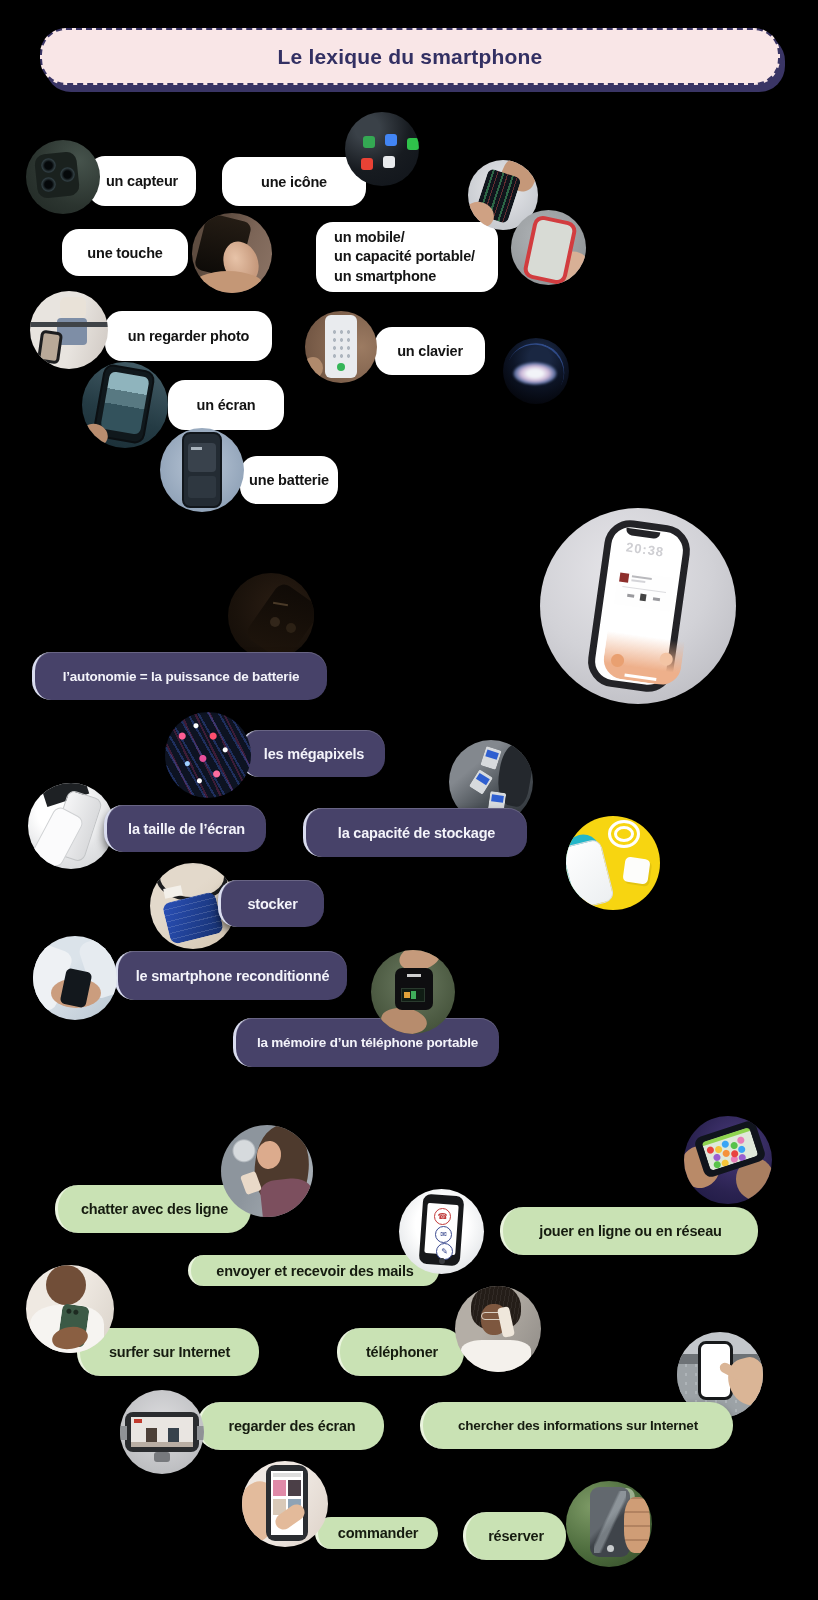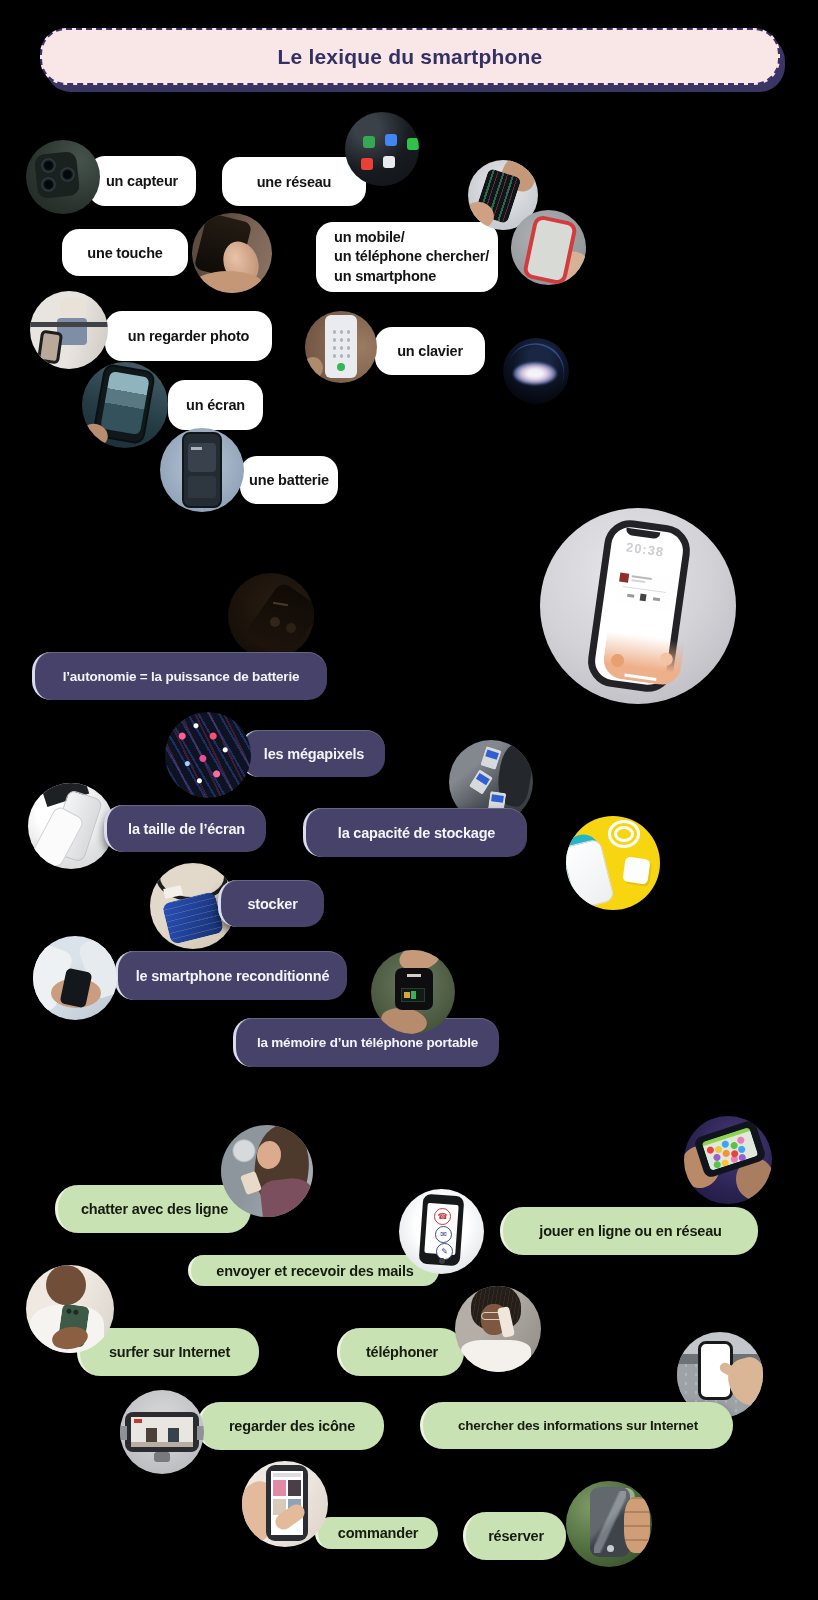--- a/index.html
+++ b/index.html
@@ -259,32 +259,32 @@
       <i class="a"></i>
       <i class="b1"></i>
       <i class="c1"></i>
       <i class="d1"></i>
     </div>
   <div class="b w" style="left:88px;top:156px;width:108px;height:50px">un capteur</div>
 
   <div class="ph p-icone" style="left:345px;top:112px;width:74px;height:74px">
       <i class="a"></i>
     </div>
-  <div class="b w" style="left:222px;top:157px;width:144px;height:49px">une réseau</div>
+  <div class="b w" style="left:222px;top:157px;width:144px;height:49px">une icône</div>
 
   <div class="b w" style="left:62px;top:229px;width:126px;height:47px">une touche</div>
   <div class="ph p-touche" style="left:192px;top:213px;width:80px;height:80px">
       <i class="a"></i>
       <i class="b1"></i>
       <i class="c1"></i>
     </div>
 
   <div class="b w multiline" style="left:316px;top:222px;width:182px;height:70px">
     <span>un mobile/</span>
-    <span>un téléphone chercher/</span>
+    <span>un capacité portable/</span>
     <span>un smartphone</span>
   </div>
   <div class="ph p-mobile1" style="left:468px;top:160px;width:70px;height:70px">
       <i class="a"></i>
       <i class="b1"></i>
       <i class="c1"></i>
     </div>
   <div class="ph p-mobile2" style="left:511px;top:210px;width:75px;height:75px">
       <i class="a"></i>
       <i class="b1"></i>
@@ -308,21 +308,21 @@
 
   <div class="ph p-empreinte" style="left:503px;top:338px;width:66px;height:66px">
       <i class="a"></i>
       <i class="b1"></i>
     </div>
   <div class="ph p-ecran" style="left:82px;top:362px;width:86px;height:86px">
       <i class="a"></i>
       <i class="b1"></i>
       <i class="c1"></i>
     </div>
-  <div class="b w" style="left:168px;top:380px;width:95px;height:50px">un écran</div>
+  <div class="b w" style="left:168px;top:380px;width:116px;height:50px">un écran</div>
 
   <div class="ph p-batterie" style="left:160px;top:428px;width:84px;height:84px">
       <i class="a"></i>
       <i class="b1"></i>
       <i class="c1"></i>
       <i class="d1"></i>
     </div>
   <div class="b w" style="left:240px;top:456px;width:98px;height:48px">une batterie</div>
 
   <div class="ph p-darkphone" style="left:228px;top:573px;width:86px;height:86px">
@@ -438,21 +438,21 @@
       <i class="e1"></i>
     </div>
   <div class="b g small zfront" style="left:420px;top:1402px;width:313px;height:47px">chercher des informations sur Internet</div>
 
   <div class="ph p-regarder" style="left:120px;top:1390px;width:84px;height:84px">
       <i class="a"></i>
       <i class="b1"></i>
       <i class="c1"></i>
       <i class="d1"></i>
     </div>
-  <div class="b g" style="left:197px;top:1402px;width:187px;height:48px">regarder des icône</div>
+  <div class="b g" style="left:197px;top:1402px;width:187px;height:48px">regarder des écran</div>
 
   <div class="ph p-commander" style="left:242px;top:1461px;width:86px;height:86px">
       <i class="a"></i>
       <i class="b1"></i>
       <i class="c1"></i>
       <i class="d1"></i>
     </div>
   <div class="b g" style="left:315px;top:1517px;width:123px;height:32px">commander</div>
 
   <div class="b g" style="left:463px;top:1512px;width:103px;height:48px">réserver</div>

